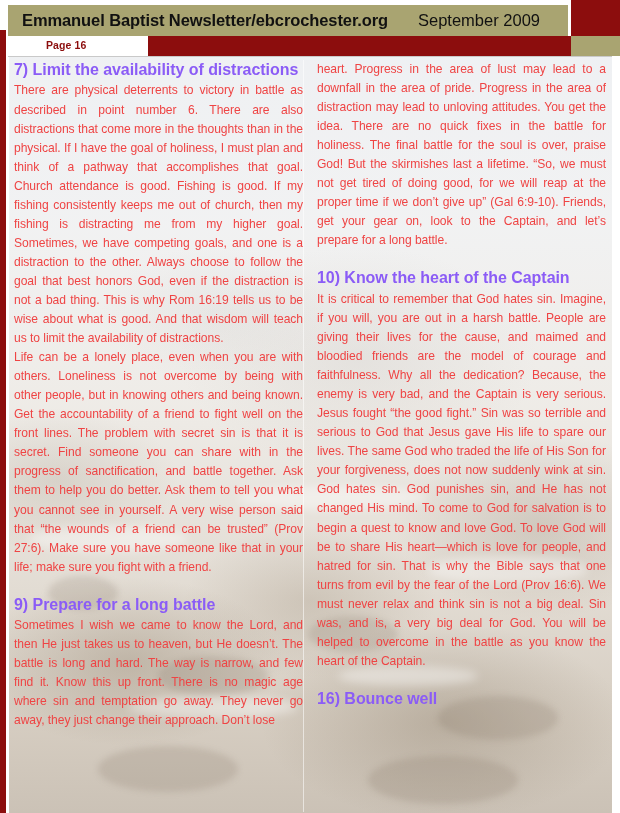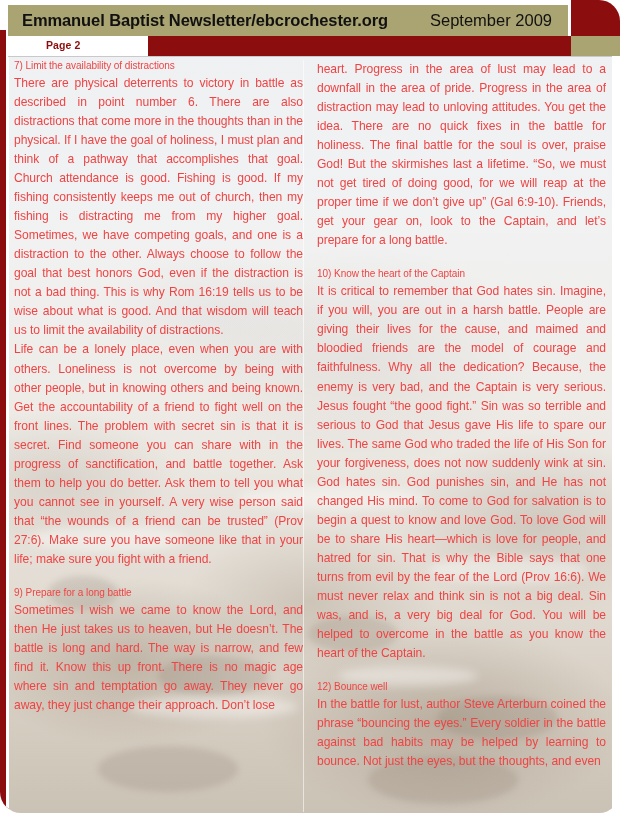--- a/index.html
+++ b/index.html
@@ -14,21 +14,20 @@
     overflow: hidden;
     position: relative;
   }
 
   .page {
     position: relative;
     width: 620px;
     height: 813px;
     background: #ffffff;
     overflow: hidden;
-    border-radius: 21px;
   }
 
   
   .watermark {
     position: absolute;
     left: 8px;
     top: 56px;
     width: 604px;
     height: 757px;
     overflow: hidden;
@@ -120,21 +119,21 @@
     font-weight: bold;
     color: #111111;
     padding-left: 14px;
     letter-spacing: -0.1px;
     white-space: nowrap;
   }
   .masthead-date {
     margin-left: auto;
     font-size: 16.5px;
     color: #111111;
-    padding-right: 16px;
+    padding-right: 28px;
     white-space: nowrap;
     text-align: right;
   }
 
   
   .subbar {
     position: absolute;
     left: 8px;
     top: 36px;
     width: 612px;
@@ -204,23 +203,23 @@
     position: absolute;
     left: 303px;
     top: 60px;
     width: 1px;
     height: 752px;
     background: rgba(255,255,255,0.55);
     z-index: 5;
   }
 
   h2.section-head {
-    font-size: 10px;
-    font-weight: normal;
-    color: #ef4444;
+    font-size: 16px;
+    font-weight: bold;
+    color: #8b5cf6;
     margin: 0 0 1px 0;
     padding: 0;
     line-height: 1.28;
     letter-spacing: -0.05px;
   }
   h2.section-head.spaced {
     margin-top: 18px;
   }
   p.body {
     font-size: 12.1px;
@@ -262,34 +261,33 @@
   <div class="masthead-corner"></div>
   <div class="masthead">
     <div class="masthead-title">Emmanuel Baptist Newsletter/ebcrochester.org</div>
     <div class="masthead-date">September 2009</div>
   </div>
 
   <div class="subbar">
     <div class="subbar-white"></div>
     <div class="subbar-redrule"></div>
     <div class="subbar-olive"></div>
-    <div class="page-number">Page 2</div>
+    <div class="page-number">Page 16</div>
   </div>
   <div class="subbar-thinline"></div>
 
   <div class="content">
     <div class="col" id="col-left">
         <h2 class="section-head">7) Limit the availability of distractions</h2>
         <p class="body">There are physical deterrents to victory in battle as described in point number 6. There are also distractions that come more in the thoughts than in the physical. If I have the goal of holiness, I must plan and think of a pathway that accomplishes that goal. Church attendance is good. Fishing is good. If my fishing consistently keeps me out of church, then my fishing is distracting me from my higher goal. Sometimes, we have competing goals, and one is a distraction to the other. Always choose to follow the goal that best honors God, even if the distraction is not a bad thing. This is why Rom 16:19 tells us to be wise about what is good. And that wisdom will teach us to limit the availability of distractions.</p>
         <p class="body">Life can be a lonely place, even when you are with others. Loneliness is not overcome by being with other people, but in knowing others and being known. Get the accountability of a friend to fight well on the front lines. The problem with secret sin is that it is secret. Find someone you can share with in the progress of sanctification, and battle together. Ask them to help you do better. Ask them to tell you what you cannot see in yourself. A very wise person said that “the wounds of a friend can be trusted” (Prov 27:6). Make sure you have someone like that in your life; make sure you fight with a friend.</p>
         <h2 class="section-head spaced">9) Prepare for a long battle</h2>
         <p class="body">Sometimes I wish we came to know the Lord, and then He just takes us to heaven, but He doesn’t. The battle is long and hard. The way is narrow, and few find it. Know this up front. There is no magic age where sin and temptation go away. They never go away, they just change their approach. Don’t lose</p>
       </div>
     <div class="col" id="col-right">
         <p class="body">heart. Progress in the area of lust may lead to a downfall in the area of pride. Progress in the area of distraction may lead to unloving attitudes. You get the idea. There are no quick fixes in the battle for holiness. The final battle for the soul is over, praise God! But the skirmishes last a lifetime. “So, we must not get tired of doing good, for we will reap at the proper time if we don’t give up” (Gal 6:9-10). Friends, get your gear on, look to the Captain, and let’s prepare for a long battle.</p>
         <h2 class="section-head spaced">10) Know the heart of the Captain</h2>
         <p class="body">It is critical to remember that God hates sin. Imagine, if you will, you are out in a harsh battle. People are giving their lives for the cause, and maimed and bloodied friends are the model of courage and faithfulness. Why all the dedication? Because, the enemy is very bad, and the Captain is very serious. Jesus fought “the good fight.” Sin was so terrible and serious to God that Jesus gave His life to spare our lives. The same God who traded the life of His Son for your forgiveness, does not now suddenly wink at sin. God hates sin. God punishes sin, and He has not changed His mind. To come to God for salvation is to begin a quest to know and love God. To love God will be to share His heart—which is love for people, and hatred for sin. That is why the Bible says that one turns from evil by the fear of the Lord (Prov 16:6). We must never relax and think sin is not a big deal. Sin was, and is, a very big deal for God. You will be helped to overcome in the battle as you know the heart of the Captain.</p>
-        <h2 class="section-head spaced">12) Bounce well</h2>
-        <p class="body">In the battle for lust, author Steve Arterburn coined the phrase “bouncing the eyes.” Every soldier in the battle against bad habits may be helped by learning to bounce. Not just the eyes, but the thoughts, and even</p>
+        <h2 class="section-head spaced">16) Bounce well</h2>
       </div>
   </div>
 
 </div>
 
 </body></html>

